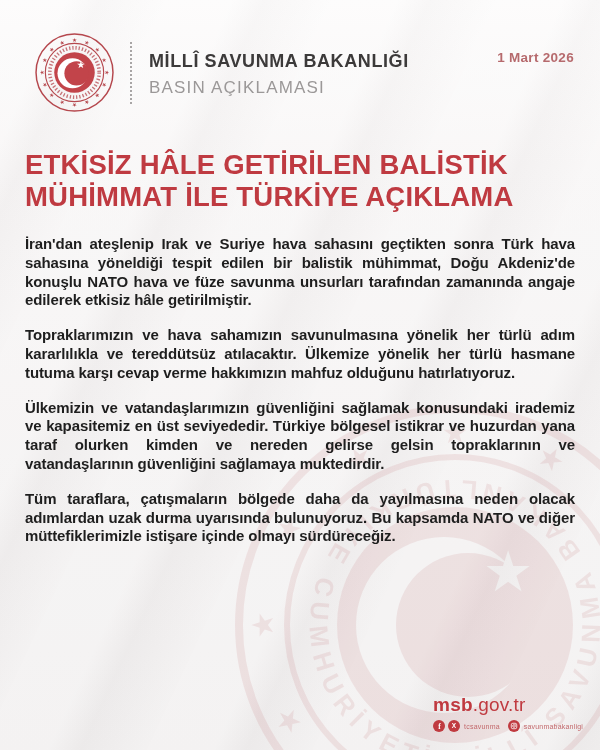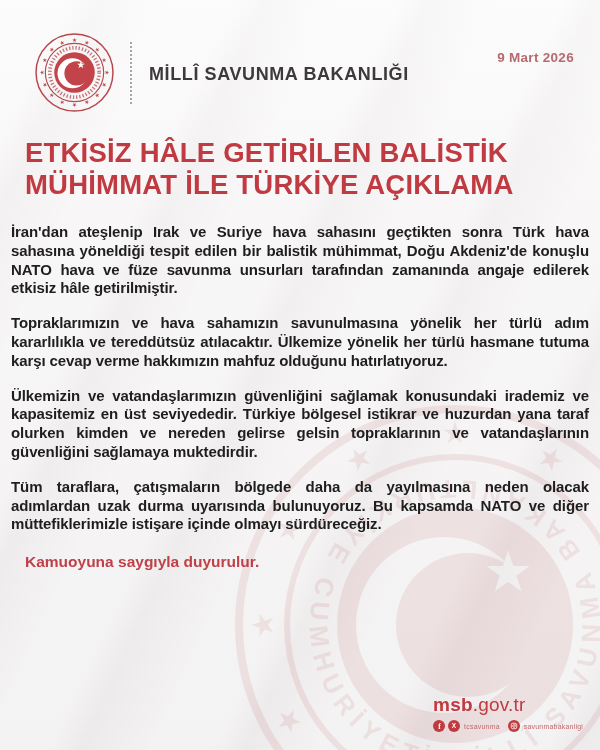--- a/index.html
+++ b/index.html
@@ -42,28 +42,28 @@
   .press-label {
     font-size:17px; font-weight:normal; color:#9b9898; letter-spacing:1.2px;
   }
   .release-date {
     position:absolute; right:26px; top:50px;
     font-size:13.5px; font-weight:bold; color:#b66a6d; letter-spacing:0.3px;
   }
 
   
   .headline {
-    margin:24px 25px 0 25px;
+    margin:36px 25px 0 25px;
     font-size:27.5px; line-height:32px;
     font-weight:bold; color:#bf3a41;
     letter-spacing:0.2px;
   }
 
   
-  .body-text { position:relative; margin:0 11px; }
+  .body-text { position:relative; margin:0 25px; }
   .body-text p {
     margin-top:16px;
     font-size:15px; line-height:18.8px;
     font-weight:bold; color:#1e1e1e;
     letter-spacing:-0.1px;
     text-align:justify;
   }
   .body-text p:first-child { margin-top:22px; }
   .closing {
     margin:19px 25px 0 25px;
@@ -146,38 +146,38 @@
       <circle cx="50" cy="50" r="25" fill="#c2444a"></circle>
       <circle cx="47.5" cy="51" r="18.5" fill="#ffffff"></circle>
       <circle cx="52.5" cy="51" r="15" fill="#c2444a"></circle>
       <text x="58" y="44" font-size="12" fill="#ffffff" text-anchor="middle" font-family="'DejaVu Sans',sans-serif">★</text>
     </svg>
 
     <div class="hdr-divider"></div>
 
     <div class="hdr-text">
       <div class="ministry-name">MİLLÎ SAVUNMA BAKANLIĞI</div>
+      <div class="press-label">BASIN AÇIKLAMASI</div>
     </div>
 
-    <div class="release-date">9 Mart 2026</div>
+    <div class="release-date">1 Mart 2026</div>
   </div>
 
   <h1 class="headline">
     <span>ETKİSİZ HÂLE GETİRİLEN BALİSTİK</span><br>
     <span>MÜHİMMAT İLE TÜRKİYE AÇIKLAMA</span>
   </h1>
 
   <div class="body-text">
     <p>İran'dan ateşlenip Irak ve Suriye hava sahasını geçtikten sonra Türk hava sahasına yöneldiği tespit edilen bir balistik mühimmat, Doğu Akdeniz'de konuşlu NATO hava ve füze savunma unsurları tarafından zamanında angaje edilerek etkisiz hâle getirilmiştir.</p>
     <p>Topraklarımızın ve hava sahamızın savunulmasına yönelik her türlü adım kararlılıkla ve tereddütsüz atılacaktır. Ülkemize yönelik her türlü hasmane tutuma karşı cevap verme hakkımızın mahfuz olduğunu hatırlatıyoruz.</p>
     <p>Ülkemizin ve vatandaşlarımızın güvenliğini sağlamak konusundaki irademiz ve kapasitemiz en üst seviyededir. Türkiye bölgesel istikrar ve huzurdan yana taraf olurken kimden ve nereden gelirse gelsin topraklarının ve vatandaşlarının güvenliğini sağlamaya muktedirdir.</p>
     <p>Tüm taraflara, çatışmaların bölgede daha da yayılmasına neden olacak adımlardan uzak durma uyarısında bulunuyoruz. Bu kapsamda NATO ve diğer müttefiklerimizle istişare içinde olmayı sürdüreceğiz.</p>
   </div>
 
-  <div class="closing">Kamuoyuna saygıyla duyurulur.</div>
 
   <div class="footer">
     <div class="site"><span class="b">msb</span><span>.gov.tr</span></div>
 
     <div class="social-row">
       <svg class="soc-icon" viewBox="0 0 24 24">
         <circle cx="12" cy="12" r="12" fill="#c03a40"></circle>
         <text x="13" y="18" font-size="15" font-weight="bold" fill="#ffffff" text-anchor="middle" font-family="'Liberation Serif',serif">f</text>
       </svg>
       <svg class="soc-icon" viewBox="0 0 24 24">

